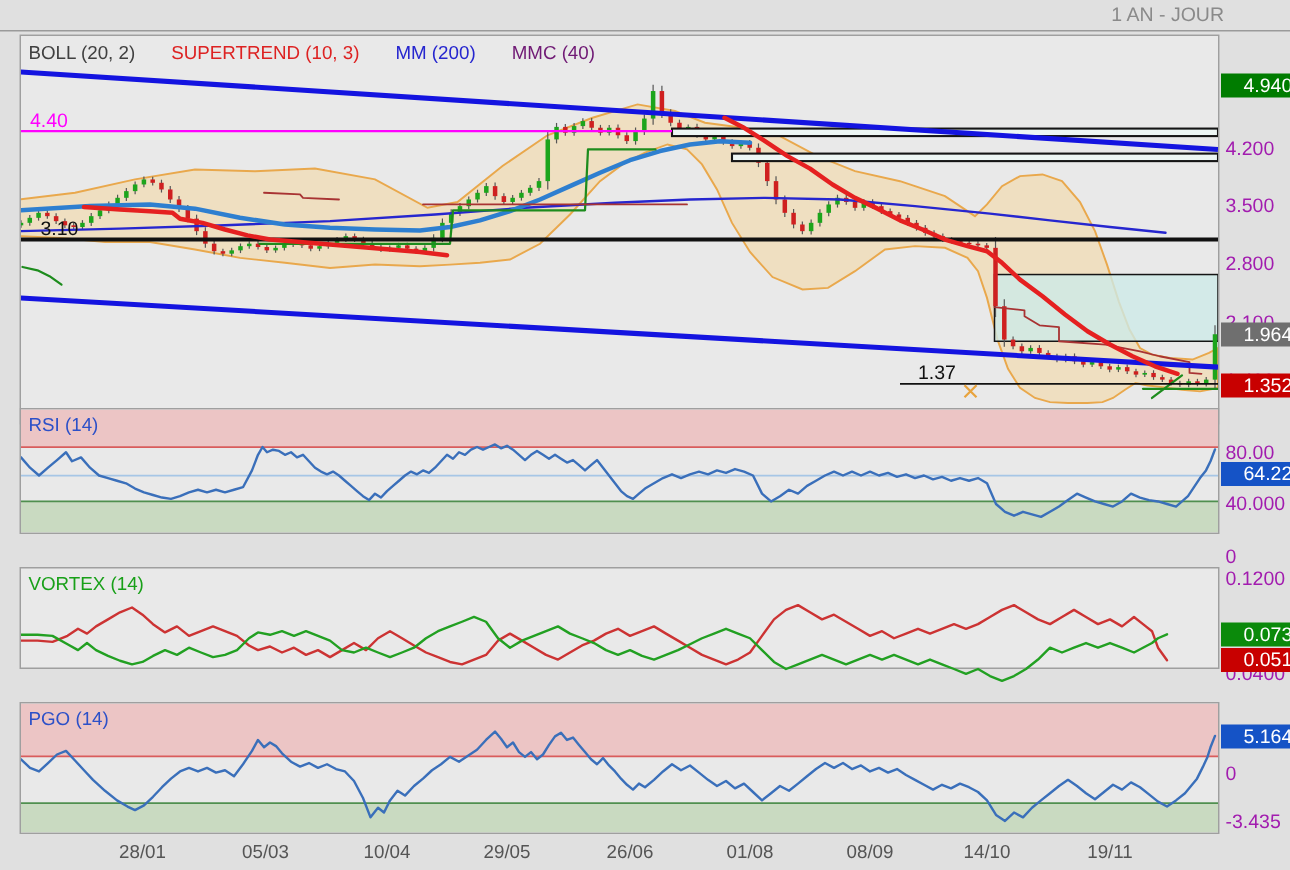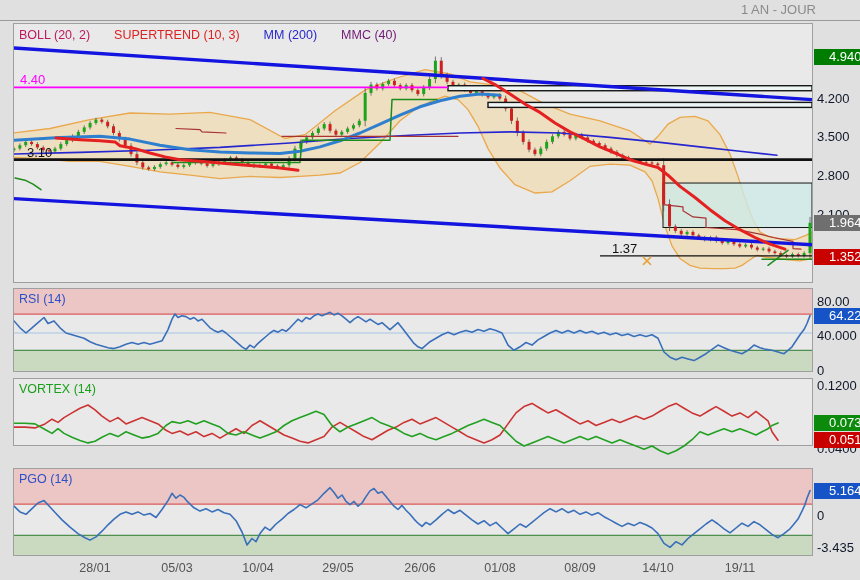--- a/index.html
+++ b/index.html
@@ -4,21 +4,21 @@
 <style>
   html,body{margin:0;padding:0;background:#e0e0e0;font-family:"Liberation Sans",sans-serif;}
   .screen{position:relative;width:860px;height:580px;background:#e0e0e0;overflow:hidden;}
   .hdr-title{position:absolute;left:14px;top:2px;font-size:13px;color:#555;}
   .hdr-period{position:absolute;right:44px;top:2px;font-size:13px;color:#8a8a8a;}
   .hdr-line{position:absolute;left:0;top:20px;width:860px;height:1px;background:#9a9a9a;}
   .panel{position:absolute;background:#e9e9e9;border:1px solid #9f9f9f;box-sizing:border-box;}
   .panel svg{position:absolute;left:0;top:0;}
   .legend{position:absolute;left:5px;top:4px;display:flex;gap:24px;font-size:12.5px;white-space:nowrap;}
   .plabel{position:absolute;left:5px;top:3px;font-size:12.5px;}
-  .tick{position:absolute;left:817px;width:42px;font-size:13px;color:#0f172a;height:16px;line-height:16px;}
+  .tick{position:absolute;left:817px;width:42px;font-size:13px;color:#a21caf;height:16px;line-height:16px;}
   .badge{position:absolute;left:814px;width:43px;font-size:13px;color:#fff;height:16px;line-height:16px;padding-left:15px;}
   .xlab{position:absolute;top:561px;width:70px;margin-left:-35px;text-align:center;font-size:12.5px;color:#555;}
 </style>
 </head>
 <body>
 
 <div class="screen">
   <span class="hdr-period">1 AN - JOUR</span>
   <div class="hdr-line"></div>
 
@@ -317,28 +317,28 @@
         <text x="13" y="132.67241379310346" fill="#111111" font-size="13">3.10</text>
         <line x1="586" y1="231.86637931034485" x2="798" y2="231.86637931034485" stroke="#111111" stroke-width="1.2"></line>
         <text x="598" y="228.86637931034485" fill="#111111" font-size="13">1.37</text>
         <line x1="-1" y1="23.909482758620676" x2="798" y2="75.62068965517244" stroke="#1414e0" stroke-width="3.4"></line>
         <line x1="-1" y1="174.59482758620692" x2="798" y2="220.7456896551724" stroke="#1414e0" stroke-width="3.4"></line>
         <polyline points="42.0,114.0 66.0,115.7 86.0,116.8 101.0,117.9 106.0,121.8 121.0,124.6 136.0,129.0 151.0,132.9 166.0,135.7 186.0,137.3 206.0,139.0 226.0,140.7 246.0,142.3 266.0,144.0 284.0,146.2" fill="none" stroke="#e52020" stroke-width="3" stroke-linejoin="round" stroke-linecap="round"></polyline>
         <polyline points="469.0,54.5 481.0,60.6 496.0,70.1 511.0,80.1 526.0,88.4 541.0,99.0 556.0,107.9 571.0,115.1 586.0,122.9 601.0,129.0 616.0,135.7 631.0,140.1 644.0,143.5 654.0,151.2 666.0,162.4 681.0,173.5 696.0,185.7 711.0,196.8 726.0,205.7 741.0,213.5 756.0,220.2 771.0,225.2" fill="none" stroke="#e52020" stroke-width="3" stroke-linejoin="round" stroke-linecap="round"></polyline>
         <path d="M629 232.8706896551724 L637 240.8706896551724 M629 240.8706896551724 L637 232.8706896551724" stroke="#e8a33d" stroke-width="1.5" fill="none"></path>
       </svg>
     <div class="legend">
-      <span style="color: #be185d;">BOLL (20, 2)</span>
+      <span style="color: #404040;">BOLL (20, 2)</span>
       <span style="color: rgb(221, 34, 34);">SUPERTREND (10, 3)</span>
       <span style="color: rgb(38, 38, 207);">MM (200)</span>
       <span style="color: #701a75;">MMC (40)</span>
     </div>
   </div>
 
-  <div class="panel" id="panel-rsi" style="left:13px;top:288px;width:800px;height:84px;">
+  <div class="panel" id="panel-rsi" style="left:13px;top:272px;width:800px;height:84px;">
     <svg id="svg-rsi" width="798" height="82">
         <rect x="0" y="0" width="798" height="25.03157894736842" fill="#ecc5c5"></rect>
         <rect x="0" y="61.28421052631579" width="798" height="20.71578947368421" fill="#c9dac1"></rect>
         <line x1="0" y1="25.03157894736842" x2="798" y2="25.03157894736842" stroke="#d95c5c" stroke-width="1.2"></line>
         <line x1="0" y1="61.28421052631579" x2="798" y2="61.28421052631579" stroke="#4f8f4f" stroke-width="1.2"></line>
         <line x1="0" y1="44.02105263157895" x2="798" y2="44.02105263157895" stroke="#a6c6e6" stroke-width="1.2"></line>
         <polyline points="0.0,31.9 6.0,38.8 12.0,44.0 18.0,38.8 24.0,33.7 30.0,28.5 34.0,34.5 40.0,31.9 46.0,38.8 52.0,44.0 58.0,45.7 64.0,47.5 70.0,49.2 76.0,52.7 82.0,55.2 88.0,57.0 94.0,58.7 100.0,59.6 106.0,57.8 112.0,55.2 118.0,53.5 124.0,55.2 130.0,53.5 136.0,55.2 142.0,53.5 148.0,51.8 154.0,40.6 158.0,30.2 161.0,25.0 164.0,28.5 168.0,26.8 172.0,27.6 176.0,30.2 180.0,28.5 184.0,31.9 188.0,30.2 192.0,34.5 196.0,38.8 200.0,41.4 204.0,43.2 208.0,41.4 212.0,44.0 216.0,47.5 220.0,50.9 224.0,54.4 228.0,57.8 232.0,60.4 236.0,56.1 240.0,58.7 244.0,54.4 248.0,50.9 252.0,47.5 256.0,44.0 260.0,41.4 264.0,43.2 268.0,40.6 272.0,42.3 276.0,38.8 280.0,34.5 284.0,30.2 288.0,32.8 292.0,28.5 296.0,30.2 300.0,26.8 304.0,25.0 308.0,26.8 312.0,25.0 316.0,23.3 320.0,25.9 324.0,24.2 328.0,26.8 332.0,30.2 336.0,33.7 340.0,30.2 344.0,27.6 348.0,30.2 352.0,32.8 356.0,30.2 360.0,32.8 364.0,35.4 368.0,33.7 372.0,37.1 376.0,40.6 380.0,37.1 384.0,33.7 388.0,38.8 392.0,44.0 396.0,49.2 400.0,54.4 404.0,57.8 408.0,59.6 412.0,56.1 416.0,52.7 422.0,49.2 428.0,45.7 434.0,43.2 440.0,45.7 446.0,43.2 452.0,41.4 458.0,43.2 464.0,40.6 470.0,42.3 476.0,39.7 482.0,41.4 488.0,44.0 494.0,56.1 500.0,61.3 506.0,57.8 512.0,53.5 518.0,56.1 524.0,50.9 530.0,47.5 536.0,44.0 542.0,41.4 548.0,44.0 554.0,41.4 560.0,44.0 566.0,41.4 572.0,44.0 578.0,42.3 584.0,44.9 590.0,43.2 596.0,45.7 602.0,44.0 608.0,46.6 614.0,44.9 620.0,47.5 626.0,45.7 632.0,47.5 638.0,45.7 644.0,49.2 650.0,63.0 656.0,68.2 662.0,70.8 668.0,68.2 674.0,69.9 680.0,71.6 686.0,68.2 692.0,64.7 698.0,60.4 704.0,56.1 710.0,58.7 716.0,61.3 722.0,63.0 728.0,64.7 734.0,61.3 740.0,56.1 746.0,58.7 752.0,60.4 758.0,61.3 764.0,63.0 770.0,64.7 774.0,61.3 778.0,57.8 782.0,51.8 786.0,45.7 790.0,40.6 793.0,34.5 796.0,26.6" fill="none" stroke="#3a6fba" stroke-width="1.6" stroke-linejoin="round" stroke-linecap="round"></polyline>
       </svg>
     <div class="plabel" style="color: rgb(44, 80, 200);">RSI (14)</div>
   </div>

